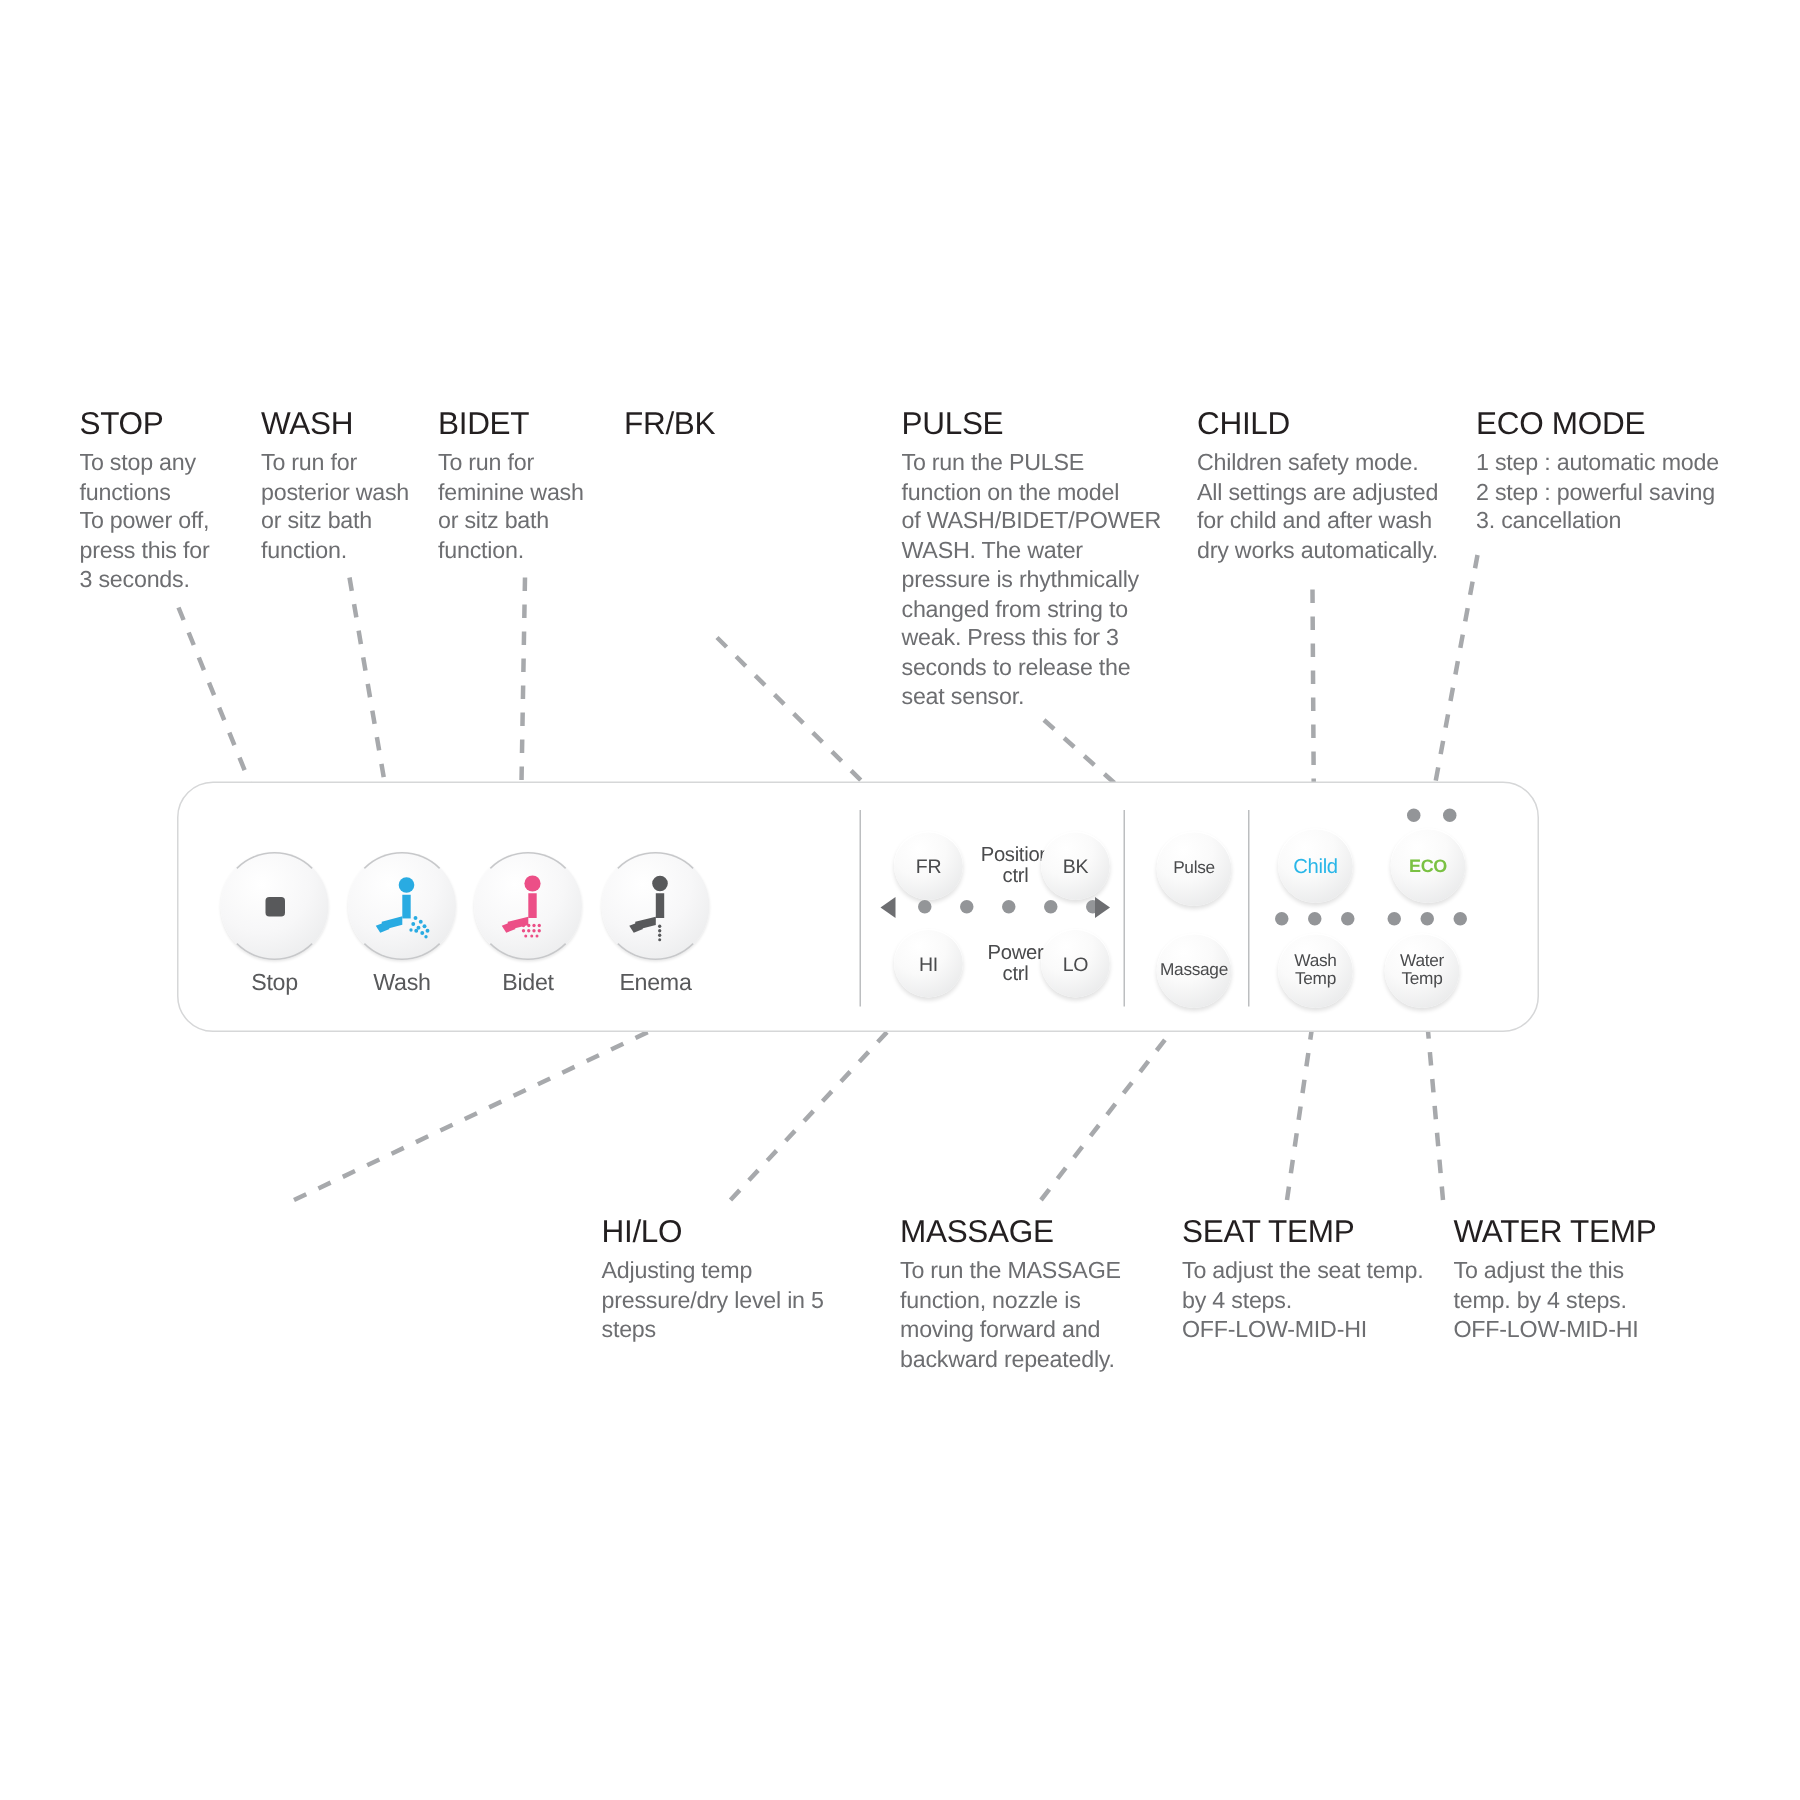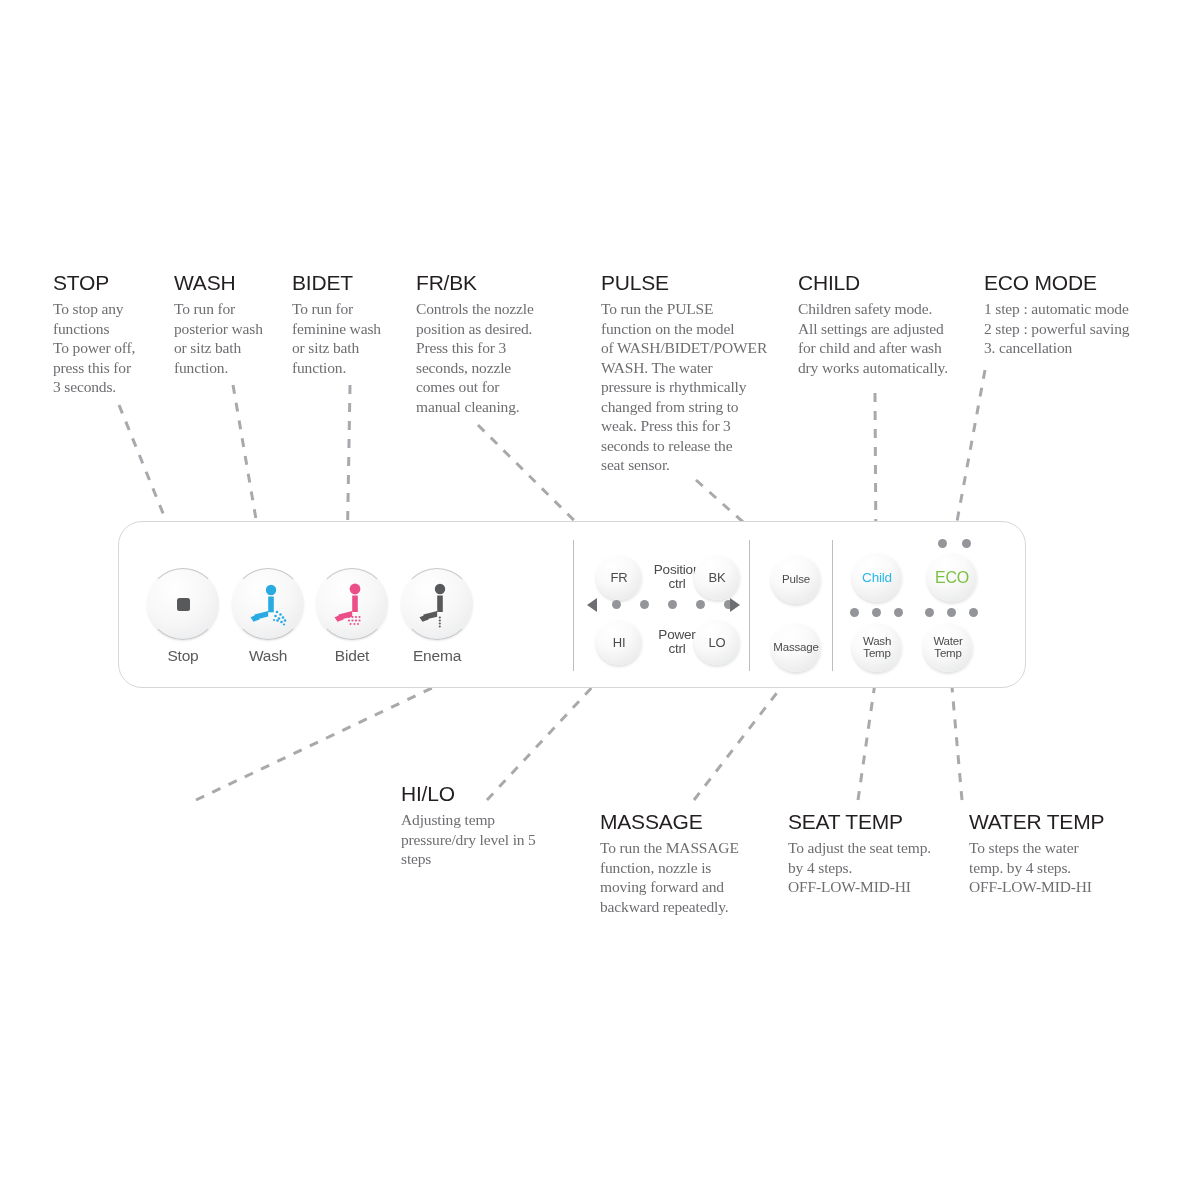--- a/index.html
+++ b/index.html
@@ -19,21 +19,21 @@
     letter-spacing: -0.2px;
     white-space: nowrap;
     margin-bottom: 4px;
   }
   .callout .c-body {
     font-size: 15.5px;
     line-height: 19.5px;
     color: #6d6e71;
     letter-spacing: -0.15px;
   }
-  .callout .c-body div { white-space: nowrap; font-family: Liberation Serif, serif; }
+  .callout .c-body div { white-space: nowrap; }
 
   
   .leaders { position: absolute; inset: 0; pointer-events: none; }
 
   
   #panel {
     position: absolute;
     left: 118px; top: 521px;
     width: 908px; height: 167px;
     border: 1px solid #d6d7d8;
@@ -80,21 +80,21 @@
       radial-gradient(circle at 36% 26%, #ffffff 0%, #fafafa 40%, #e3e4e5 100%);
     box-shadow: 0 2px 3px rgba(0,0,0,0.12), inset 0 1px 0 #fff;
     display: flex; align-items: center; justify-content: center;
     text-align: center;
     font-size: 13px; color: #4a4b4d;
     line-height: 13px;
     letter-spacing: -0.2px;
   }
   .obtn.sm { font-size: 11.5px; line-height: 12px; }
   .obtn.child-txt { color: #29b6e8; font-size: 13.5px; }
-  .obtn.eco-txt  { color: #7ac143; font-size: 16px; }
+  .obtn.eco-txt  { color: #7ac143; font-size: 12px; font-weight: bold; }
 
   .ctrl-label {
     position: absolute;
     text-align: center;
     font-size: 13.5px;
     line-height: 14px;
     color: #4a4b4d;
     letter-spacing: -0.2px;
     width: 70px;
   }
@@ -172,28 +172,20 @@
     <div class="c-body">
       <div>To run for</div>
       <div>feminine wash</div>
       <div>or sitz bath</div>
       <div>function.</div>
     </div>
   </div>
 
   <div class="callout" style="left:416px; top:271px;">
     <div class="c-title">FR/BK</div>
-    <div class="c-body">
-      <div>Controls the nozzle</div>
-      <div>position as desired.</div>
-      <div>Press this for 3</div>
-      <div>seconds, nozzle</div>
-      <div>comes out for</div>
-      <div>manual cleaning.</div>
-    </div>
   </div>
 
   <div class="callout" style="left:601px; top:271px;">
     <div class="c-title">PULSE</div>
     <div class="c-body">
       <div>To run the PULSE</div>
       <div>function on the model</div>
       <div>of WASH/BIDET/POWER</div>
       <div>WASH. The water</div>
       <div>pressure is rhythmically</div>
@@ -352,21 +344,21 @@
     <div class="obtn sm" style="left:804px; top:100px; width:50px; height:50px;">
       <span>
         <span>Water</span><br>
         <span>Temp</span>
       </span>
     </div>
 
   </div>
 
 
-  <div class="callout" style="left:401px; top:782px;">
+  <div class="callout" style="left:401px; top:810px;">
     <div class="c-title">HI/LO</div>
     <div class="c-body">
       <div>Adjusting temp</div>
       <div>pressure/dry level in 5</div>
       <div>steps</div>
     </div>
   </div>
 
   <div class="callout" style="left:600px; top:810px;">
     <div class="c-title">MASSAGE</div>
@@ -383,19 +375,19 @@
     <div class="c-body">
       <div>To adjust the seat temp.</div>
       <div>by 4 steps.</div>
       <div>OFF-LOW-MID-HI</div>
     </div>
   </div>
 
   <div class="callout" style="left:969px; top:810px;">
     <div class="c-title">WATER TEMP</div>
     <div class="c-body">
-      <div>To steps the water</div>
+      <div>To adjust the this</div>
       <div>temp. by 4 steps.</div>
       <div>OFF-LOW-MID-HI</div>
     </div>
   </div>
 
 </div>
 
 </body></html>

